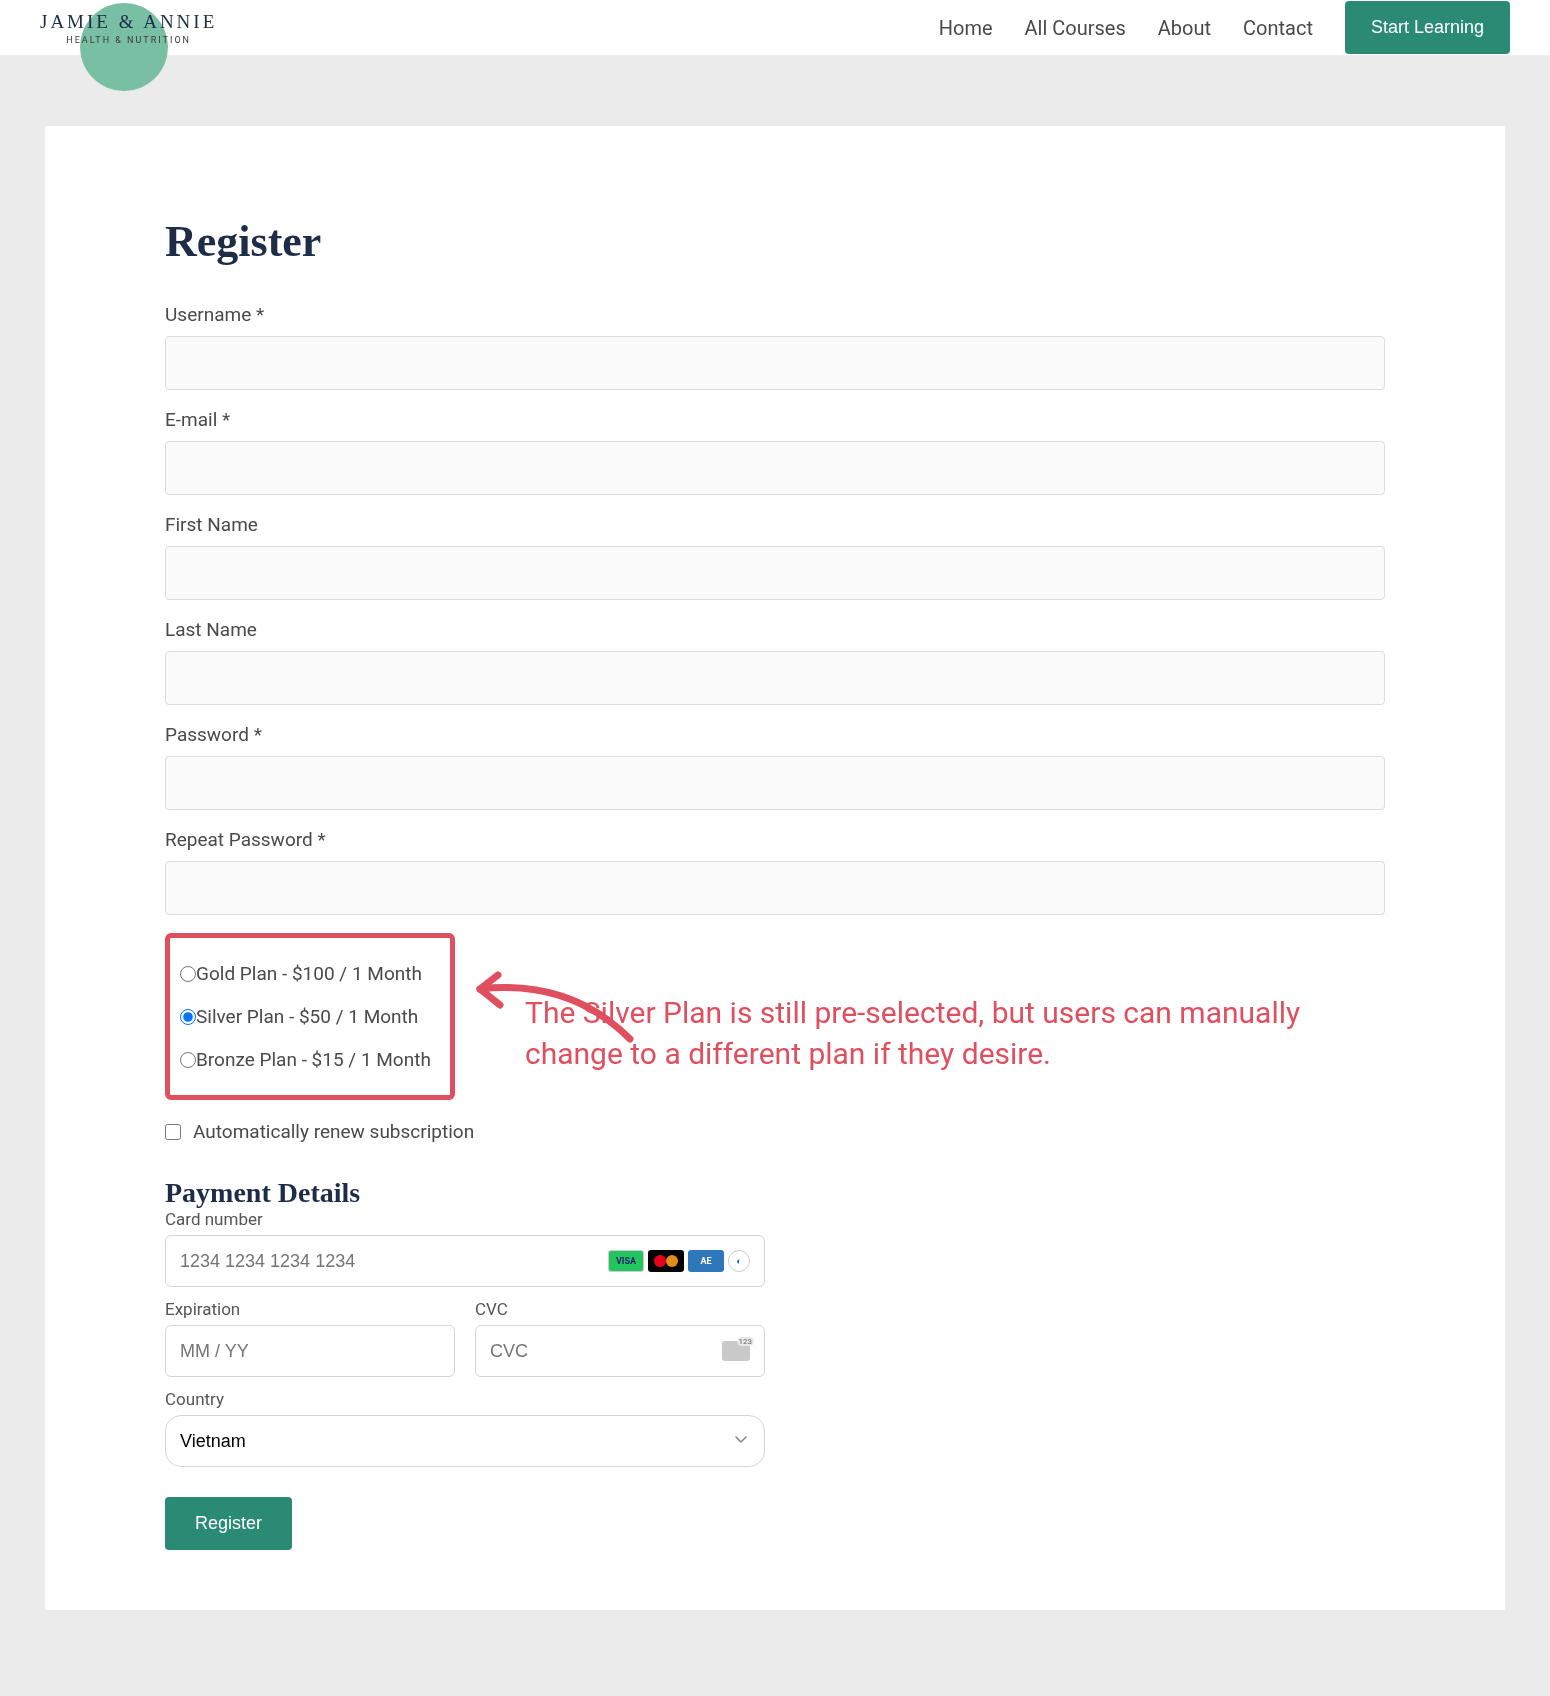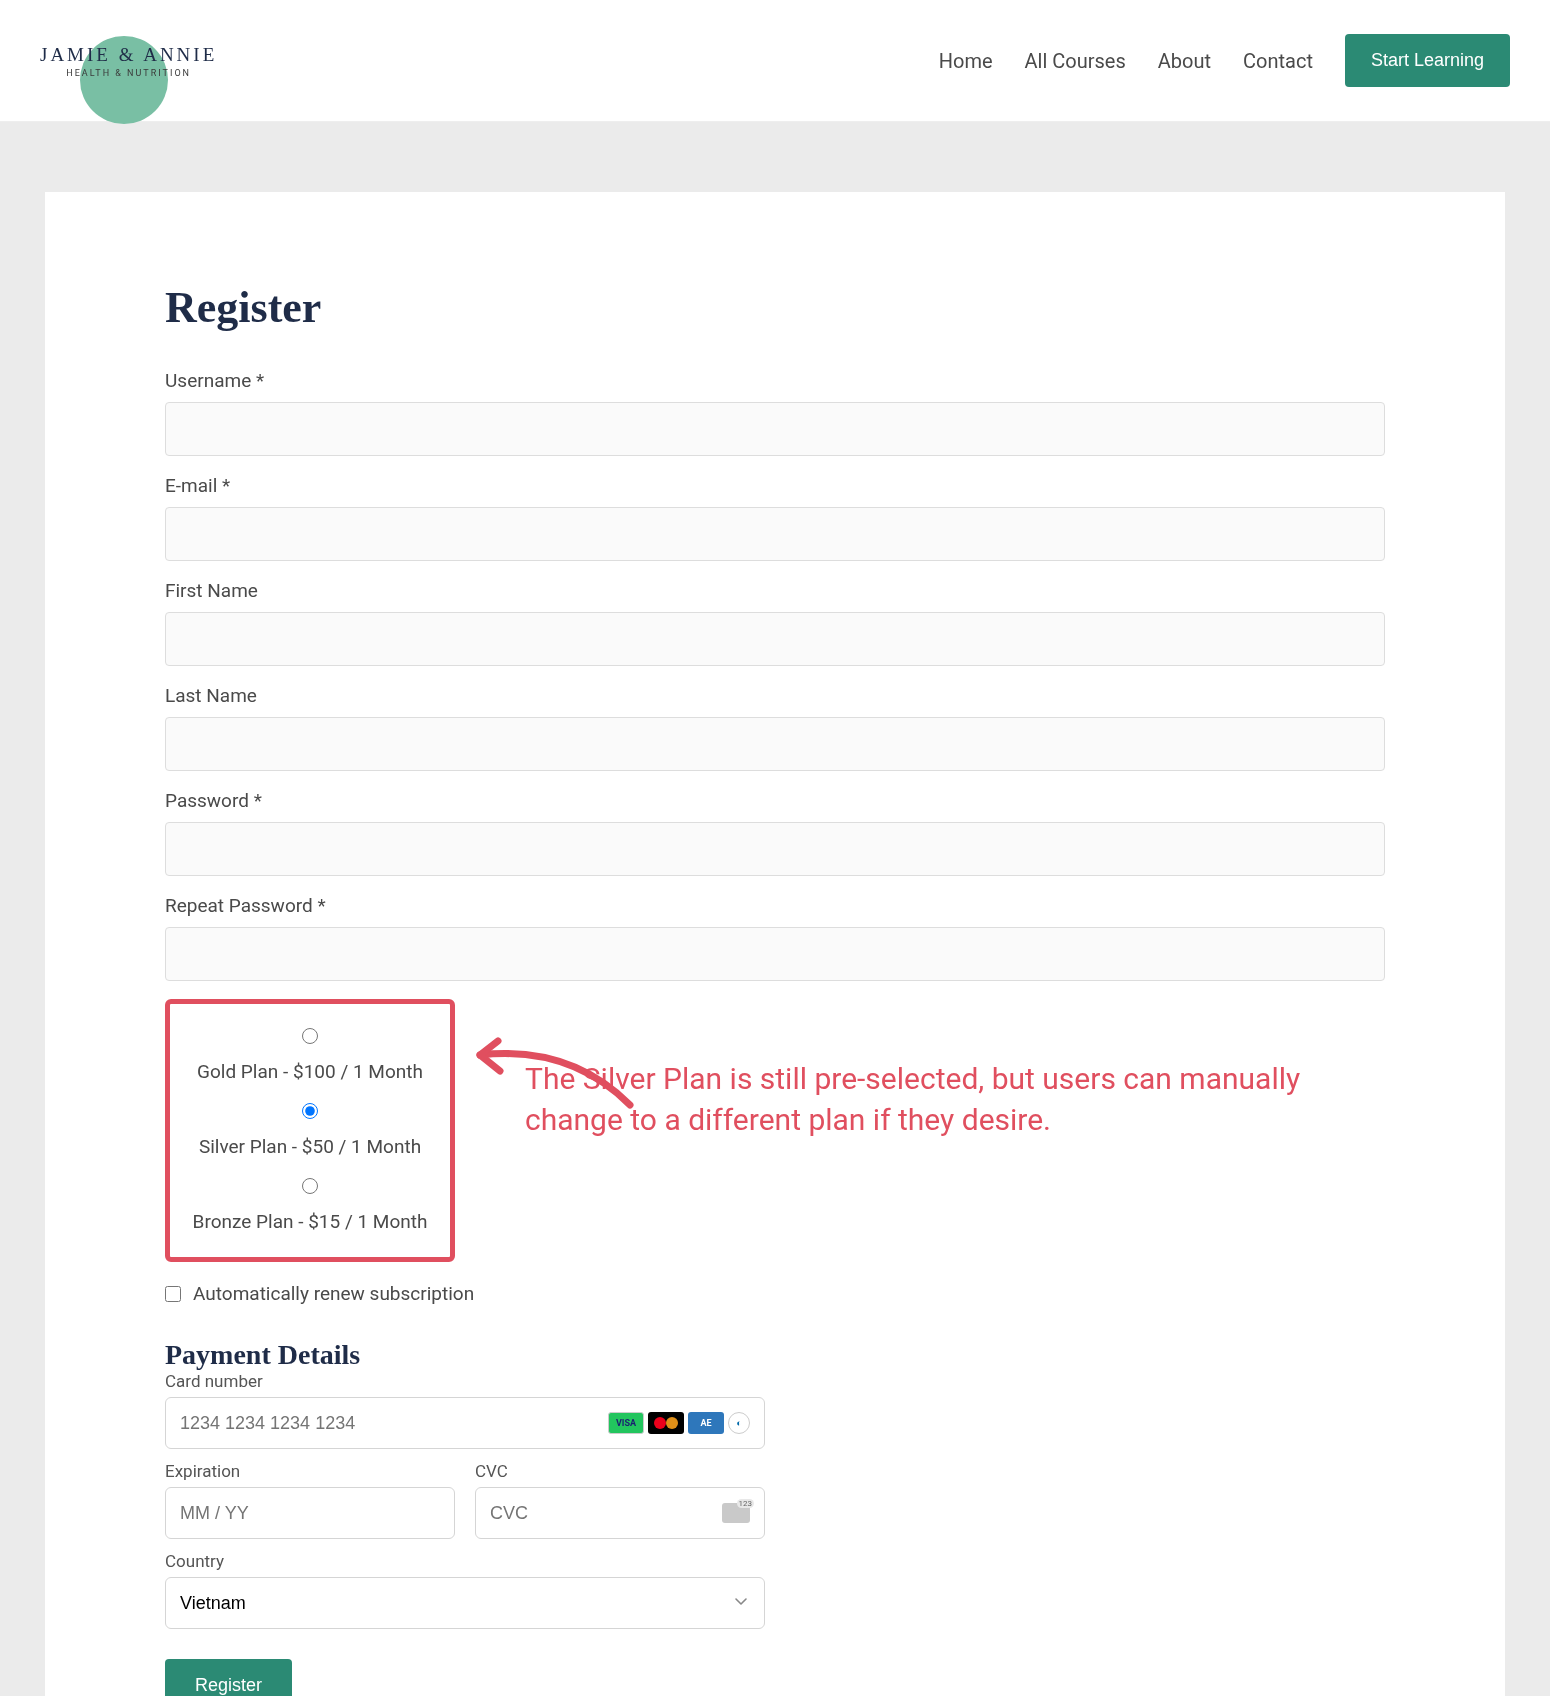--- a/index.html
+++ b/index.html
@@ -6,21 +6,21 @@
   body {
     font-family: -apple-system, BlinkMacSystemFont, "Segoe UI", Roboto, "Helvetica Neue", Arial, sans-serif;
     background: #ebebeb;
     color: #3a3a3a;
   }
   .header {
     background: #fff;
     display: flex;
     align-items: center;
     justify-content: space-between;
-    padding: 34px 40px;
+    padding: 1px 40px;
     border-bottom: 1px solid #eee;
   }
   .logo-wrap { display: flex; align-items: center; position: relative; }
   .logo-circle {
     width: 88px; height: 88px; border-radius: 50%;
     background: #79bfa4; position: absolute; left: 40px; top: -8px; z-index: 0;
   }
   .logo-text {
     position: relative; z-index: 1;
     font-family: "Times New Roman", serif;
@@ -69,22 +69,22 @@
   }
   .plans-box {
     border: 5px solid #e04f5f;
     border-radius: 6px;
     padding: 14px 10px 14px 10px;
     width: 290px;
     margin-top: 8px;
     position: relative;
   }
   .plan-row {
-    display: flex; align-items: center; gap: 16px;
-    padding: 10px 0; font-size: 19px; color: #4a4a4a; flex-direction: column;
+    display: flex; align-items: center; gap: 0;
+    padding: 10px 0; font-size: 19px; color: #4a4a4a;
   }
   .plan-row input[type=radio] { width: 16px; height: 16px; }
   .checkbox-row {
     display: flex; align-items: center; gap: 12px;
     margin-top: 20px; font-size: 19px; color: #4a4a4a;
   }
   .checkbox-row input { width: 16px; height: 16px; }
   .section-title {
     font-family: "Times New Roman", Georgia, serif;
     font-size: 28px; font-weight: bold; color: #1f2c48;
@@ -115,21 +115,21 @@
   .mc::before{background:#eb001b;left:6px;}
   .mc::after{background:#f79e1b;right:6px;opacity:0.9;}
   .amex { background:#2e77bb; color:#fff; }
   .diners { background:#fff; border:1px solid #ccc; color:#0069aa; border-radius:50%; width:22px;}
   .cvc-ic { width:30px; height:20px; background:#c9c9c9; border-radius:3px; position:relative; }
   .cvc-ic::after { content:"123"; font-size:8px; background:#e8e8e8; border-radius:6px; padding:0 2px; position:absolute; right:-4px; top:-4px; color:#666;}
   .select-wrap {
     position: relative;
   }
   .select-wrap select {
-    width: 100%; height: 52px; border: 1px solid #d5d5d5; border-radius: 6px;
+    width: 100%; height: 52px; border: 1px solid #d5d5d5; border-radius: 16px;
     padding: 0 14px; font-size: 18px; background: #fff;
     appearance: none; -webkit-appearance: none;
   }
   .select-wrap .chev {
     position: absolute; right: 16px; top: 50%; transform: translateY(-50%);
     pointer-events: none; color: #888;
   }
   .submit-btn {
     background: #2b8a74; color: #fff;
     padding: 16px 30px; border: none; border-radius: 4px;

